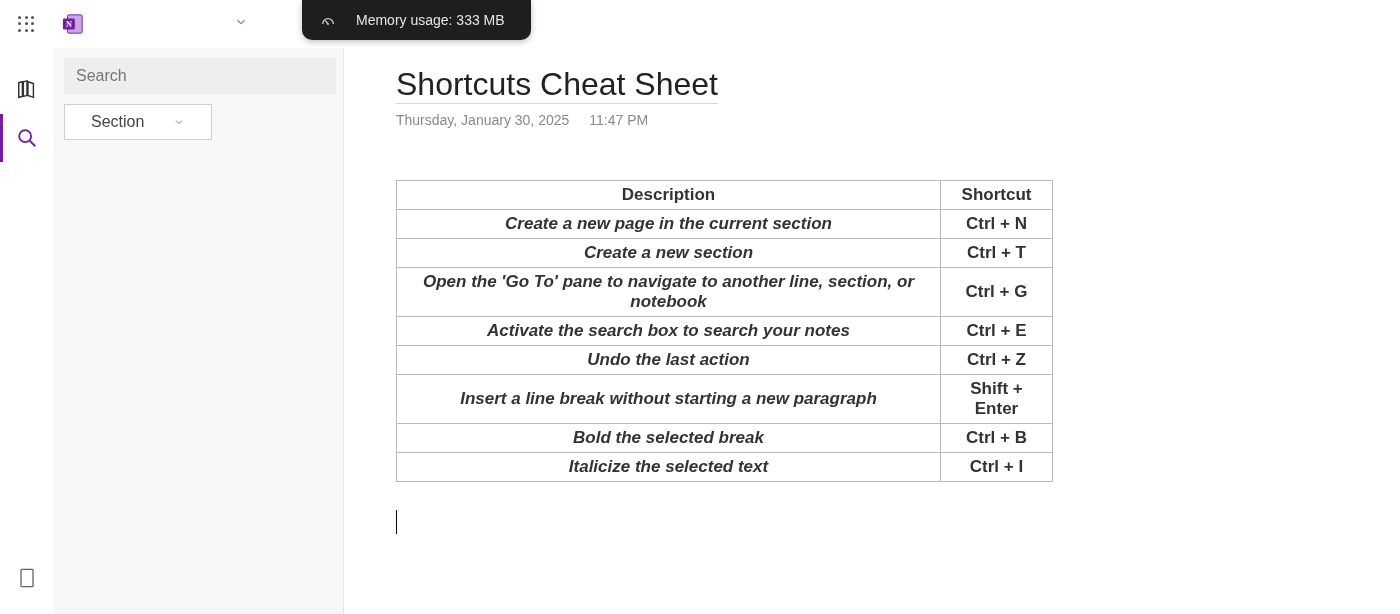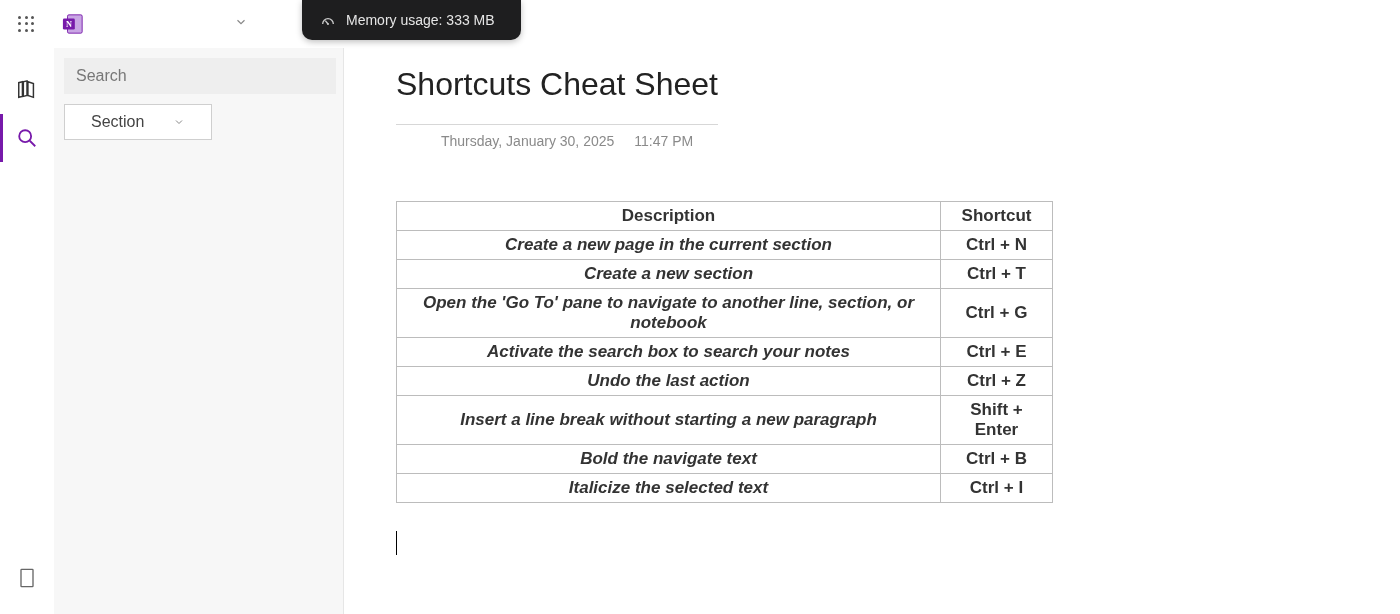--- a/index.html
+++ b/index.html
@@ -31,21 +31,21 @@
     .dots3x3 span:nth-child(7){top:14px;left:1px}.dots3x3 span:nth-child(8){top:14px;left:7.5px}.dots3x3 span:nth-child(9){top:14px;left:14px}
     .onenote-logo {
       margin-left: 22px; width: 22px; height: 22px; display:flex; align-items:center; justify-content:center;
     }
     .notebook-chevron { margin-left: 150px; cursor:pointer; color:#777; }
     .memory-toast {
       position: absolute; top: 0; left: 302px;
       height: 40px; padding: 0 26px 0 18px;
       background: #1e1e1f; color: #e5e5e5;
       border-radius: 0 0 10px 10px;
-      display: flex; align-items: center; gap: 10px;
+      display: flex; align-items: center; gap: 20px;
       font-size: 14px;
       box-shadow: 0 2px 6px rgba(0,0,0,0.25);
     }
     .header-right {
       margin-left: auto; display: flex; align-items: center; gap: 20px; padding-right: 24px;
     }
     .buy365 { display:flex; align-items:center; gap:8px; color:#555; font-size:16px; cursor:pointer; }
     .gear { cursor:pointer; color:#444; }
 
     
@@ -79,24 +79,24 @@
     .section-select {
       width: 148px; height: 36px; border:1px solid #cfcfcf; background:#fff;
       display:flex; align-items:center; justify-content:space-between;
       padding: 0 26px; font-size:16px; color:#444; cursor:pointer;
     }
 
     .page {
       flex: 1; padding: 18px 0 0 52px; overflow:auto; background:#fff;
     }
     .page-title {
-      font-size: 32px; font-weight: 400; color:#222; padding-bottom: 21px;
+      font-size: 32px; font-weight: 400; color:#222; padding-bottom: 0;
       border-bottom: 1px solid #d7d7d7; display:inline-block; min-width:286px;
     }
-    .page-meta { margin-top: 8px; color:#8a8a8a; font-size:14px; display:flex; gap:20px;margin-left:45px; }
+    .page-meta { margin-top: 8px; color:#8a8a8a; font-size:14px; display:flex; gap:20px; }
 
     table.shortcuts {
       margin-top: 52px; border-collapse: collapse; font-size:17px;
     }
     table.shortcuts th, table.shortcuts td {
       border: 1px solid #bcbcbc; padding: 4px 10px; text-align:center;font-weight:bold;
     }
     table.shortcuts th { font-weight:700; }
     table.shortcuts td.desc { font-style: italic; }
     .col-desc { width: 544px; }
@@ -214,21 +214,21 @@
           </tr>
           <tr>
             <td class="desc">Undo the last action</td>
             <td>Ctrl + Z</td>
           </tr>
           <tr>
             <td class="desc">Insert a line break without starting a new paragraph</td>
             <td>Shift + Enter</td>
           </tr>
           <tr>
-            <td class="desc">Bold the navigate text</td>
+            <td class="desc">Bold the selected break</td>
             <td>Ctrl + B</td>
           </tr>
           <tr>
             <td class="desc">Italicize the selected text</td>
             <td>Ctrl + I</td>
           </tr>
         </tbody>
     </table>
 
     <div class="cursor-line"></div>

